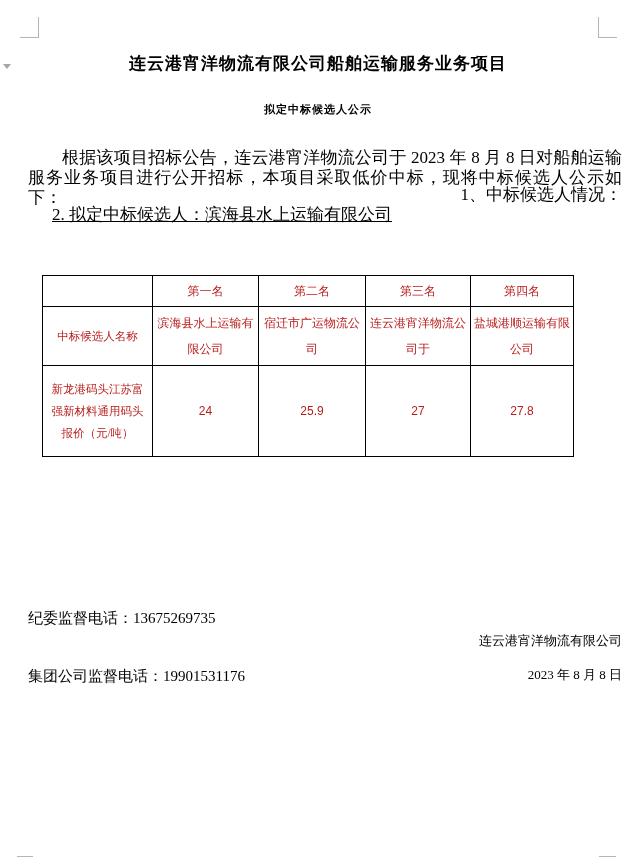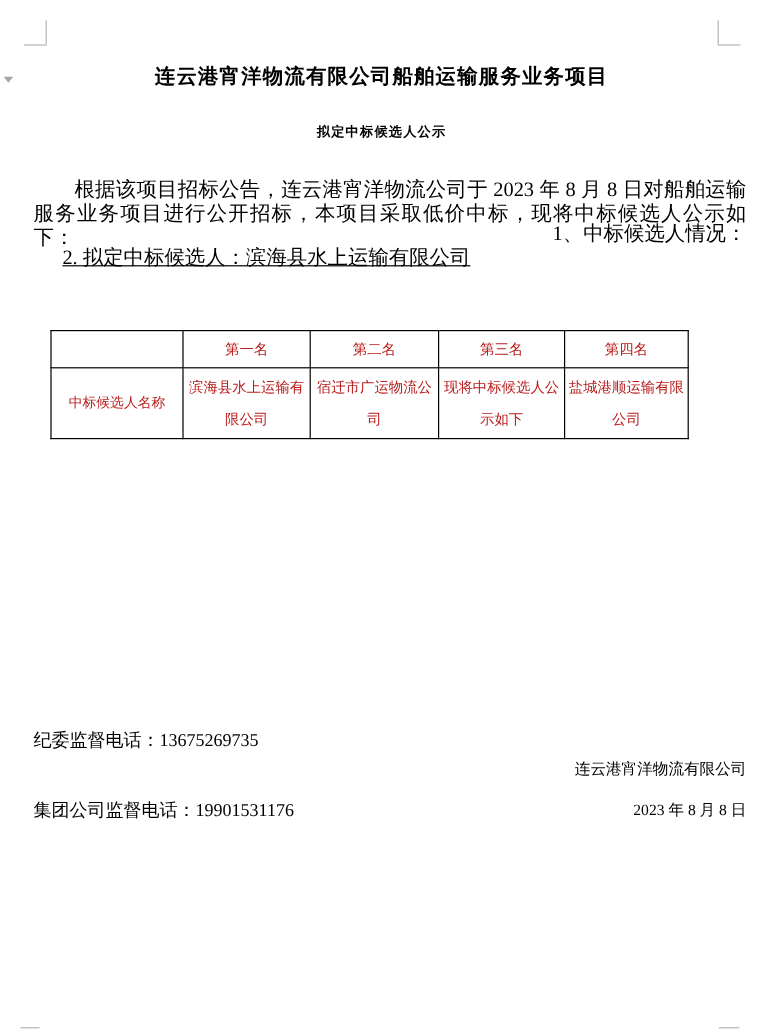--- a/index.html
+++ b/index.html
@@ -106,22 +106,29 @@
         <td class="cell-rowlabel"></td>
         <td>第一名</td>
         <td>第二名</td>
         <td>第三名</td>
         <td>第四名</td>
       </tr>
       <tr class="r-names">
         <td class="cell-rowlabel">中标候选人名称</td>
         <td>滨海县水上运输有限公司</td>
         <td>宿迁市广运物流公司</td>
-        <td>现将中标候选人公示如下</td>
+        <td>连云港宵洋物流公司于</td>
         <td>盐城港顺运输有限公司</td>
+      </tr>
+      <tr class="r-price2">
+        <td class="cell-pricelabel">新龙港码头江苏富强新材料通用码头报价（元/吨）</td>
+        <td class="cell-num">24</td>
+        <td class="cell-num">25.9</td>
+        <td class="cell-num">27</td>
+        <td class="cell-num">27.8</td>
       </tr>
     </tbody>
   </table>
 
 
   <div class="phone phone-1">纪委监督电话：13675269735</div>
   <div class="phone phone-2">集团公司监督电话：19901531176</div>
 
   <div class="sig sig-company">连云港宵洋物流有限公司</div>
   <div class="sig sig-date">2023 年 8 月 8 日</div>

